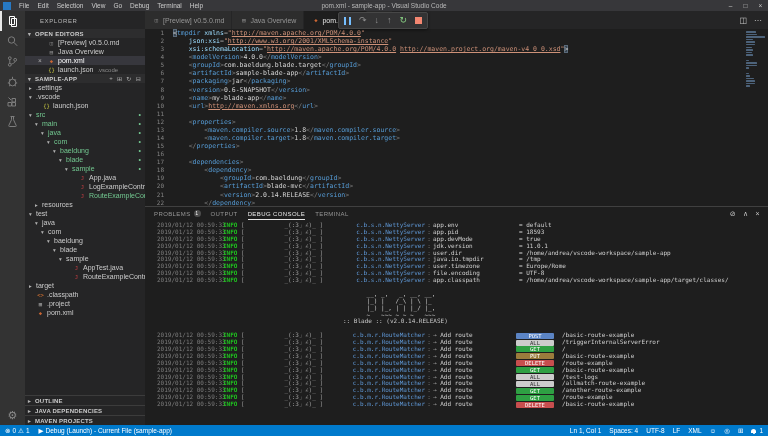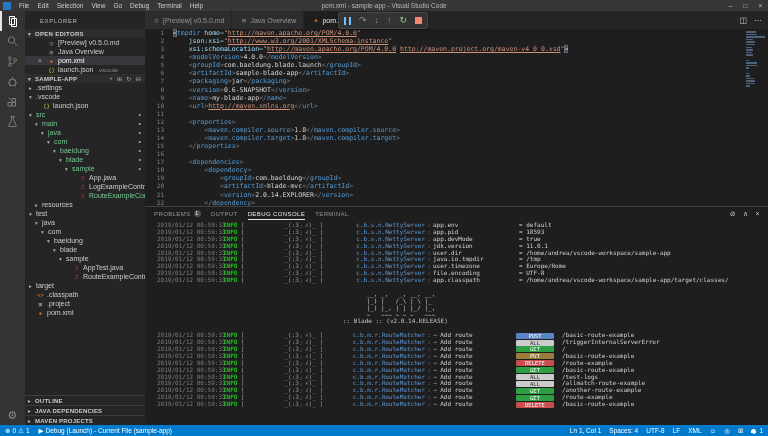--- a/index.html
+++ b/index.html
@@ -358,41 +358,41 @@
             <span class="dbg-ic" style="color: rgb(143, 143, 143);">↓</span>
             <span class="dbg-ic" style="color: rgb(143, 143, 143);">↑</span>
             <span class="dbg-ic" style="color: rgb(137, 209, 133);">↻</span>
             <span class="dbg-ic">
               <span class="stop-sq"></span>
             </span>
           </div>
         </div>
       <div class="editor">
         <div class="code" id="code">
-            <div class="cl"><span class="ln">1</span><span class="sm">&lt;</span><span class="st">tmpdir</span><span class="sx"> </span><span class="sa">home</span><span class="sp">=</span><span class="ss">"</span><span class="su">http://maven.apache.org/POM/4.0.0</span><span class="ss">"</span></div>
+            <div class="cl"><span class="ln">1</span><span class="sm">&lt;</span><span class="st">tmpdir</span><span class="sx"> </span><span class="sa">xmlns</span><span class="sp">=</span><span class="ss">"</span><span class="su">http://maven.apache.org/POM/4.0.0</span><span class="ss">"</span></div>
             <div class="cl"><span class="ln">2</span><span class="sx">    </span><span class="sa">json:xsi</span><span class="sp">=</span><span class="ss">"</span><span class="su">http://www.w3.org/2001/XMLSchema-instance</span><span class="ss">"</span></div>
             <div class="cl"><span class="ln">3</span><span class="sx">    </span><span class="sa">xsi:schemaLocation</span><span class="sp">=</span><span class="ss">"</span><span class="su">http://maven.apache.org/POM/4.0.0</span><span class="ss"> </span><span class="su">http://maven.project.org/maven-v4_0_0.xsd</span><span class="ss">"</span><span class="sm">&gt;</span></div>
             <div class="cl"><span class="ln">4</span><span class="sx">    </span><span class="sp">&lt;</span><span class="st">modelVersion</span><span class="sp">&gt;</span><span class="sx">4.0.0</span><span class="sp">&lt;/</span><span class="st">modelVersion</span><span class="sp">&gt;</span></div>
-            <div class="cl"><span class="ln">5</span><span class="sx">    </span><span class="sp">&lt;</span><span class="st">groupId</span><span class="sp">&gt;</span><span class="sx">com.baeldung.blade.launch</span><span class="sp">&lt;/</span><span class="st">groupId</span><span class="sp">&gt;</span></div>
+            <div class="cl"><span class="ln">5</span><span class="sx">    </span><span class="sp">&lt;</span><span class="st">groupId</span><span class="sp">&gt;</span><span class="sx">com.baeldung.blade.target</span><span class="sp">&lt;/</span><span class="st">groupId</span><span class="sp">&gt;</span></div>
             <div class="cl"><span class="ln">6</span><span class="sx">    </span><span class="sp">&lt;</span><span class="st">artifactId</span><span class="sp">&gt;</span><span class="sx">sample-blade-app</span><span class="sp">&lt;/</span><span class="st">artifactId</span><span class="sp">&gt;</span></div>
             <div class="cl"><span class="ln">7</span><span class="sx">    </span><span class="sp">&lt;</span><span class="st">packaging</span><span class="sp">&gt;</span><span class="sx">jar</span><span class="sp">&lt;/</span><span class="st">packaging</span><span class="sp">&gt;</span></div>
             <div class="cl"><span class="ln">8</span><span class="sx">    </span><span class="sp">&lt;</span><span class="st">version</span><span class="sp">&gt;</span><span class="sx">0.6-SNAPSHOT</span><span class="sp">&lt;/</span><span class="st">version</span><span class="sp">&gt;</span></div>
             <div class="cl"><span class="ln">9</span><span class="sx">    </span><span class="sp">&lt;</span><span class="st">name</span><span class="sp">&gt;</span><span class="sx">my-blade-app</span><span class="sp">&lt;/</span><span class="st">name</span><span class="sp">&gt;</span></div>
             <div class="cl"><span class="ln">10</span><span class="sx">    </span><span class="sp">&lt;</span><span class="st">url</span><span class="sp">&gt;</span><span class="su">http://maven.xmlns.org</span><span class="sp">&lt;/</span><span class="st">url</span><span class="sp">&gt;</span></div>
             <div class="cl"><span class="ln">11</span></div>
             <div class="cl"><span class="ln">12</span><span class="sx">    </span><span class="sp">&lt;</span><span class="st">properties</span><span class="sp">&gt;</span></div>
             <div class="cl"><span class="ln">13</span><span class="sx">        </span><span class="sp">&lt;</span><span class="st">maven.compiler.source</span><span class="sp">&gt;</span><span class="sx">1.8</span><span class="sp">&lt;/</span><span class="st">maven.compiler.source</span><span class="sp">&gt;</span></div>
             <div class="cl"><span class="ln">14</span><span class="sx">        </span><span class="sp">&lt;</span><span class="st">maven.compiler.target</span><span class="sp">&gt;</span><span class="sx">1.8</span><span class="sp">&lt;/</span><span class="st">maven.compiler.target</span><span class="sp">&gt;</span></div>
             <div class="cl"><span class="ln">15</span><span class="sx">    </span><span class="sp">&lt;/</span><span class="st">properties</span><span class="sp">&gt;</span></div>
             <div class="cl"><span class="ln">16</span></div>
             <div class="cl"><span class="ln">17</span><span class="sx">    </span><span class="sp">&lt;</span><span class="st">dependencies</span><span class="sp">&gt;</span></div>
             <div class="cl"><span class="ln">18</span><span class="sx">        </span><span class="sp">&lt;</span><span class="st">dependency</span><span class="sp">&gt;</span></div>
             <div class="cl"><span class="ln">19</span><span class="sx">            </span><span class="sp">&lt;</span><span class="st">groupId</span><span class="sp">&gt;</span><span class="sx">com.baeldung</span><span class="sp">&lt;/</span><span class="st">groupId</span><span class="sp">&gt;</span></div>
             <div class="cl"><span class="ln">20</span><span class="sx">            </span><span class="sp">&lt;</span><span class="st">artifactId</span><span class="sp">&gt;</span><span class="sx">blade-mvc</span><span class="sp">&lt;/</span><span class="st">artifactId</span><span class="sp">&gt;</span></div>
-            <div class="cl"><span class="ln">21</span><span class="sx">            </span><span class="sp">&lt;</span><span class="st">version</span><span class="sp">&gt;</span><span class="sx">2.0.14.EXPLORER</span><span class="sp">&lt;/</span><span class="st">version</span><span class="sp">&gt;</span></div>
+            <div class="cl"><span class="ln">21</span><span class="sx">            </span><span class="sp">&lt;</span><span class="st">version</span><span class="sp">&gt;</span><span class="sx">2.0.14.RELEASE</span><span class="sp">&lt;/</span><span class="st">version</span><span class="sp">&gt;</span></div>
             <div class="cl"><span class="ln">22</span><span class="sx">        </span><span class="sp">&lt;/</span><span class="st">dependency</span><span class="sp">&gt;</span></div>
           </div>
         <div class="minimap" id="minimap">
             <div class="mm" style="width: 9.5px;"></div>
             <div class="mm" style="width: 10.83px;"></div>
             <div class="mm" style="width: 19px;"></div>
             <div class="mm" style="width: 7.22px;"></div>
             <div class="mm" style="width: 9.12px;"></div>
             <div class="mm" style="width: 8.55px;"></div>
             <div class="mm" style="width: 5.7px;"></div>

